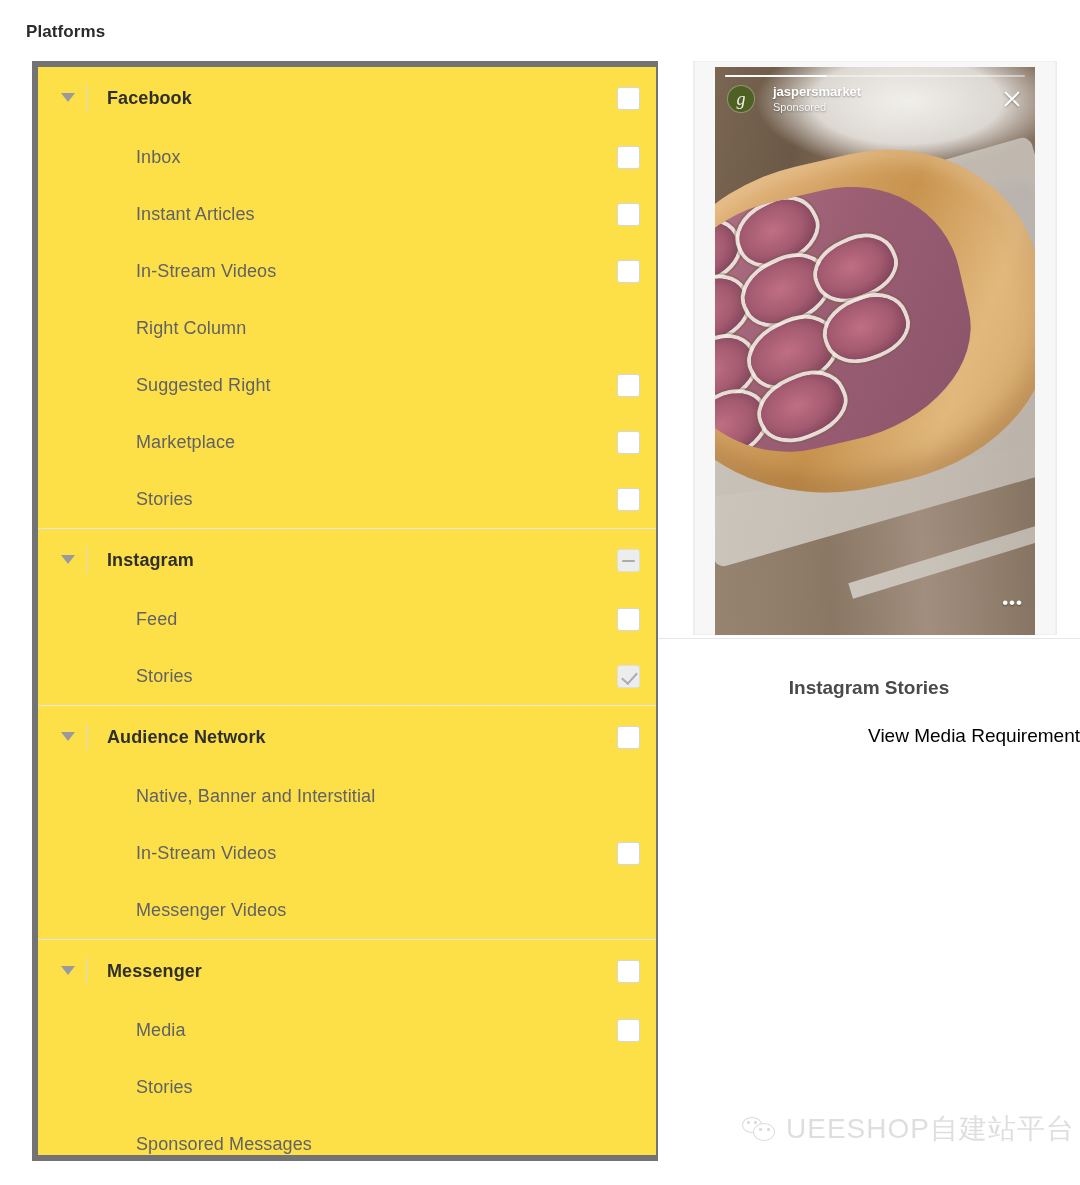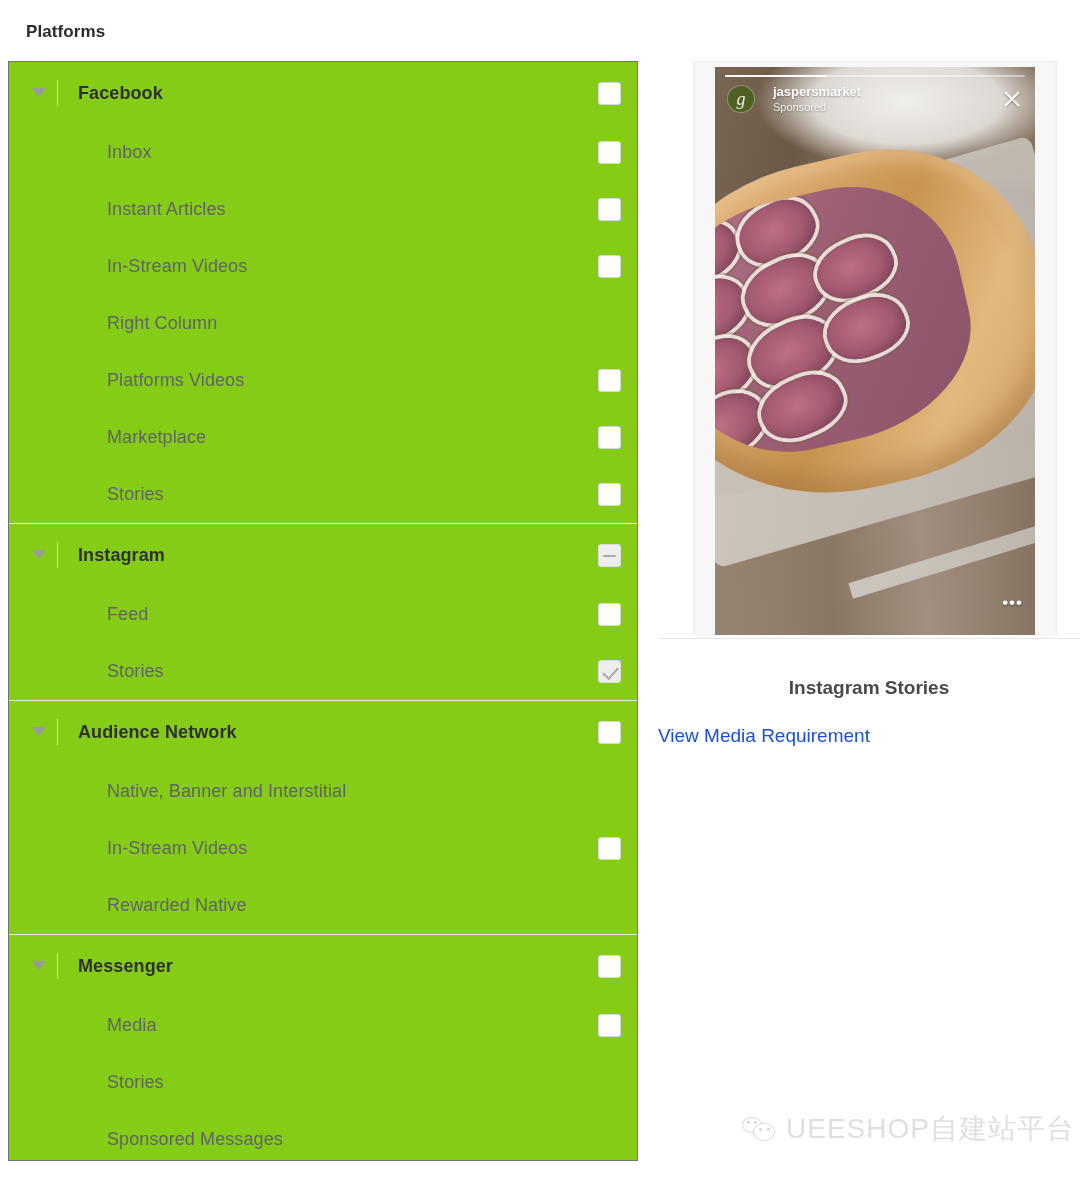--- a/index.html
+++ b/index.html
@@ -23,24 +23,24 @@
     left: 26px; top: 22px;
     font-size: 17px;
     font-weight: bold;
     color: #2b2b2b;
     letter-spacing: .1px;
   }
 
   
   .platforms-panel {
     position: absolute;
-    left: 8px; top: 61px;
+    left: 32px; top: 61px;
     width: 630px; height: 1100px;
-    border: 1px solid #737373;
-    background: #84cc16;
+    border: 6px solid #737373;
+    background: #fde047;
   }
   .group {
     border-bottom: 1px solid #e4e6e9;
   }
   .group:last-child { border-bottom: none; }
 
   .row {
     position: relative;
     display: flex;
     align-items: center;
@@ -318,23 +318,23 @@
 
   .preview-caption {
     text-align: center;
     font-size: 19px;
     font-weight: bold;
     color: #4a4a4a;
     margin-top: 38px;
   }
   .preview-link {
     display: block;
-    text-align: left;
+    text-align: right;
     font-size: 19px;
-    color: #1d4ed8;
+    color: #000000;
     margin-top: 26px;
     text-decoration: none;
     cursor: pointer;
   }
 
   
   .watermark {
     position: absolute;
     left: 742px; top: 1110px;
     display: flex;
@@ -403,21 +403,21 @@
         <span class="child-label">In-Stream Videos</span>
         <span class="spacer"></span>
         <span class="cb"></span>
       </div>
       <div class="row child">
         <span class="child-label">Right Column</span>
         <span class="spacer"></span>
         <span class="cb-none"></span>
       </div>
       <div class="row child">
-        <span class="child-label">Platforms Videos</span>
+        <span class="child-label">Suggested Right</span>
         <span class="spacer"></span>
         <span class="cb"></span>
       </div>
       <div class="row child">
         <span class="child-label">Marketplace</span>
         <span class="spacer"></span>
         <span class="cb"></span>
       </div>
       <div class="row child">
         <span class="child-label">Stories</span>
@@ -466,21 +466,21 @@
         <span class="child-label">Native, Banner and Interstitial</span>
         <span class="spacer"></span>
         <span class="cb-none"></span>
       </div>
       <div class="row child">
         <span class="child-label">In-Stream Videos</span>
         <span class="spacer"></span>
         <span class="cb"></span>
       </div>
       <div class="row child">
-        <span class="child-label">Rewarded Native</span>
+        <span class="child-label">Messenger Videos</span>
         <span class="spacer"></span>
         <span class="cb-none"></span>
       </div>
     </div>
 
     <div class="group">
       <div class="row group-head">
         <span class="caret">
           <svg width="14" height="10" viewBox="0 0 14 10">
               <polygon points="0,0 14,0 7,9" fill="#9a9a9e"></polygon>

